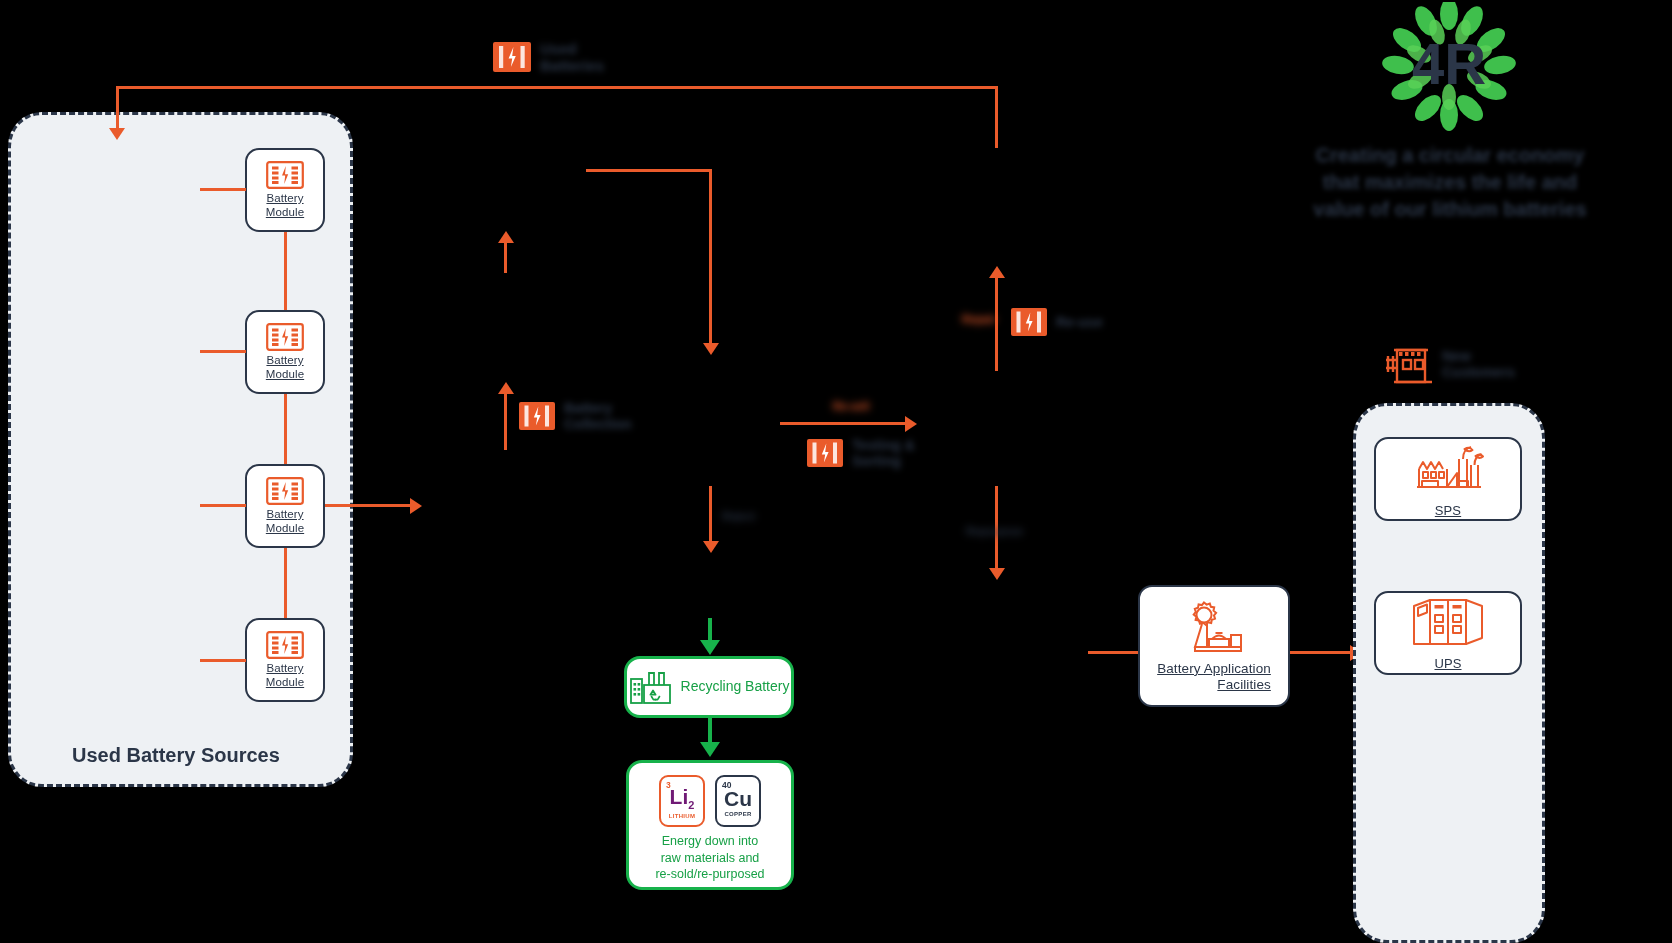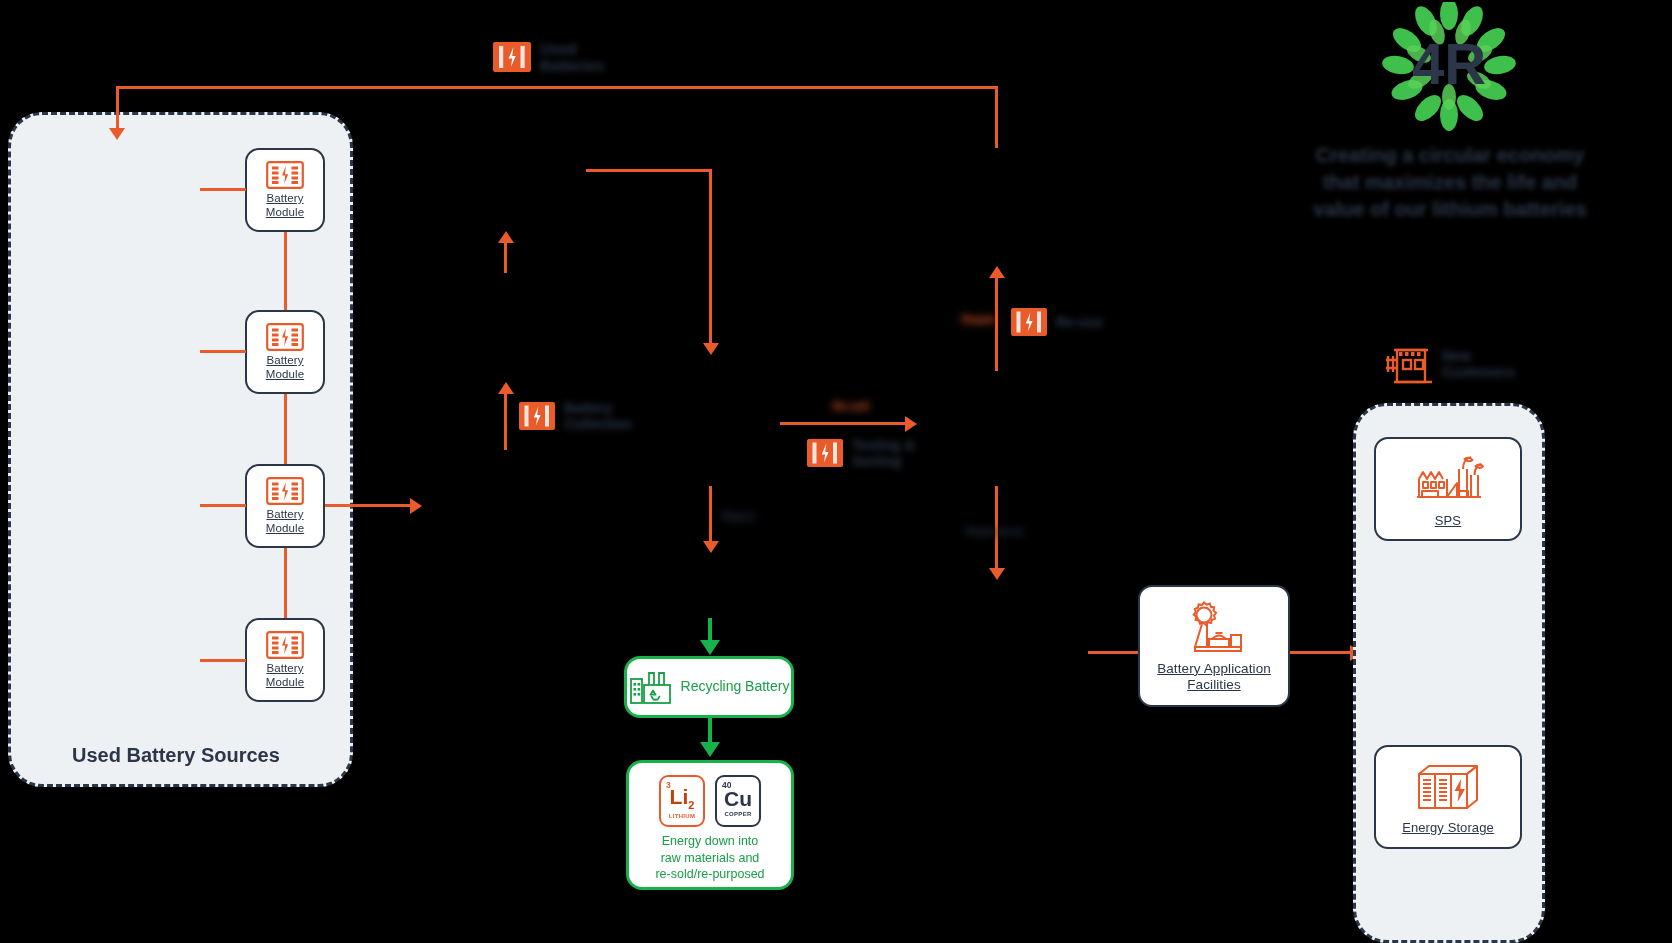--- a/index.html
+++ b/index.html
@@ -41,26 +41,26 @@
     margin-top:4px;
     letter-spacing:.1px;
     text-decoration:underline;
   }
 
   
   .bm { width:80px; height:84px; border-radius:14px; }
   .bm .lbl { font-size:11.5px; margin-top:3px; }
 
   
-  .fac { width:148px; height:104px; border-radius:14px; }
+  .fac { width:148px; height:84px; border-radius:14px; }
   .fac .lbl { font-size:13px; margin-top:6px; }
 
   
   .baf { width:152px; height:122px; border-radius:14px; }
-  .baf .lbl { font-size:14px; line-height:1.2; margin-top:4px; }
+  .baf .lbl { font-size:14px; line-height:1.2; margin-top:4px;text-align:right; }
 
   
   .greencard {
     position:absolute;
     background:#ffffff;
     border:3px solid #17b24b;
     border-radius:16px;
     display:flex;
     align-items:center;
     justify-content:center;
@@ -119,21 +119,21 @@
   .elt {
     width:46px; height:52px; border-radius:9px;
     border:2px solid #2b3648; background:#fff;
     position:relative; display:flex; flex-direction:column;
     align-items:center; justify-content:center;
   }
   .elt.li { border-color:#ea5b2b; }
   .elt .num { position:absolute; top:3px; left:5px; font-size:8.5px; font-weight:bold; color:#2b3648; }
   .elt.li .num { color:#ea5b2b; }
   .elt .sym { font-size:21px; font-weight:bold; color:#2b3648; line-height:1; margin-top:3px; }
-  .elt.li .sym { color:#c2410c; }
+  .elt.li .sym { color:#701a75; }
   .elt .nm  { font-size:6px; font-weight:bold; letter-spacing:.3px; color:#2b3648; margin-top:2px; }
   .elt.li .nm { color:#ea5b2b; }
 
   svg { display:block; }
 </style>
 </head>
 <body>
 
 <div class="stage">
 
@@ -416,37 +416,41 @@
           <path d="M55.5 10 q5-3 8 1 -4 3 -8-1z"></path>
           <path d="M65.5 26 q0-9 7-11"></path>
           <path d="M66.5 17 q4.5-3 7.5 .5 -3.5 3-7.5-.5z"></path>
           <path d="M8 48 h64"></path>
         </g>
       </svg>
     </span>
     <span class="lbl">SPS</span>
   </div>
 
-
-  <div class="card fac" style="left:1374px; top:745px;">
-    <span>
-      <svg width="78" height="56" viewBox="0 0 78 56">
+  <div class="card fac" style="left:1374px; top:591px;">
+    <span>
+      <svg width="80" height="56" viewBox="0 0 80 56">
         <g fill="none" stroke="#ea5b2b" stroke-width="2" stroke-linejoin="round">
-          <path d="M10 16 L20 8 h48 l-10 8 z"></path>
-          <rect x="10" y="16" width="48" height="34"></rect>
-          <path d="M58 16 L68 8 v34 l-10 8z"></path>
-          <path d="M26 16 v34 M42 16 v34"></path>
-          <path d="M14 22 h8 M14 26 h8 M14 30 h8 M14 34 h8 M14 38 h8 M14 42 h8"></path>
-          <path d="M30 22 h8 M30 26 h8 M30 30 h8 M30 34 h8 M30 38 h8 M30 42 h8"></path>
-        </g>
-        <path d="M52 21 L45.5 33 h4.5 L48.6 44 L56 31 h-4.6 z" fill="#ea5b2b"></path>
-      </svg>
-    </span>
-    <span class="lbl">Energy Storage</span>
-  </div>
+          <path d="M6 12 L22 6 v44 L6 50 z"></path>
+          <path d="M10 14 l9-3.5 v8 l-9 3.5z"></path>
+          <rect x="22" y="6" width="18" height="44"></rect>
+          <rect x="40" y="6" width="18" height="44"></rect>
+          <path d="M74 12 L58 6 v44 l16-6 z"></path>
+          <rect x="26.5" y="11" width="9" height="3.5" fill="#ea5b2b" stroke="none"></rect>
+          <rect x="44.5" y="11" width="9" height="3.5" fill="#ea5b2b" stroke="none"></rect>
+          <rect x="27" y="21" width="8" height="7"></rect>
+            <rect x="27" y="32" width="8" height="7"></rect>
+          <rect x="45" y="21" width="8" height="7"></rect>
+            <rect x="45" y="32" width="8" height="7"></rect>
+        </g>
+      </svg>
+    </span>
+    <span class="lbl">UPS</span>
+  </div>
+
 
   <div class="cap" style="left:1382px; top:340px;">
     <span>
       <svg width="52" height="48" viewBox="0 0 52 48">
         <g fill="none" stroke="#ea5b2b" stroke-width="2.4">
           <rect x="15" y="10" width="28" height="32"></rect>
           <rect x="21" y="20" width="8" height="9"></rect>
           <rect x="33" y="20" width="8" height="9"></rect>
           <path d="M12 10 h34"></path>
           <path d="M12 42 h38"></path>

